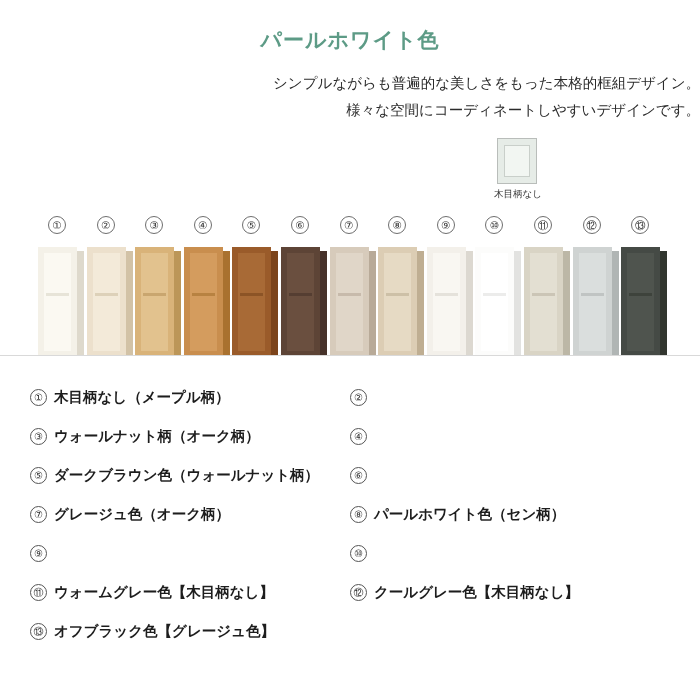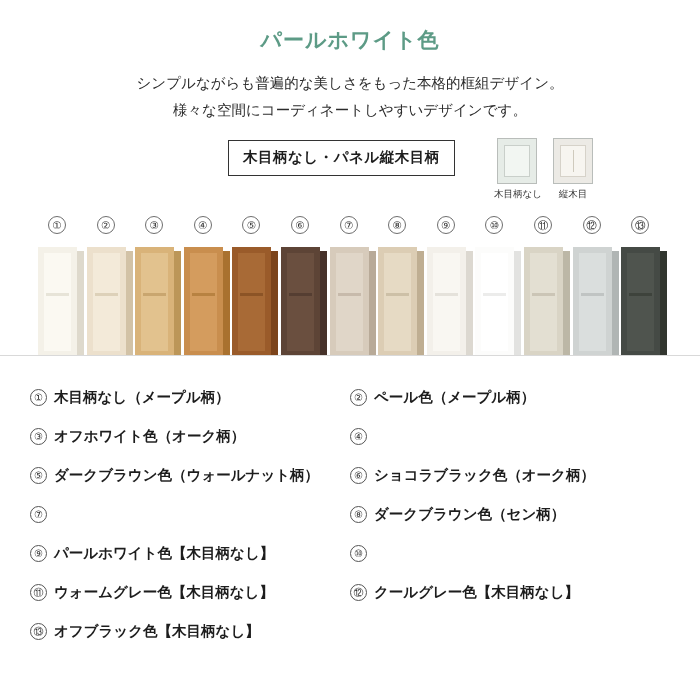--- a/index.html
+++ b/index.html
@@ -23,20 +23,21 @@
     font-weight: bold;
     color: #5d9b86;
     letter-spacing: 1px;
     margin: 0 0 16px 0;
   }
   .lead {
     font-size: 14.5px;
     color: #2b2b2b;
     line-height: 1.85;
     margin: 0;
+    text-align: right;
   }
 
   
   .labelrow {
     position: relative;
     height: 76px;
     margin-top: 14px;
   }
   .pattern-box {
     position: absolute;
@@ -185,33 +186,26 @@
 
 <div class="header">
   <h1 class="title">パールホワイト色</h1>
   <p class="lead">
     <span>シンプルながらも普遍的な美しさをもった本格的框組デザイン。</span><br>
     <span>様々な空間にコーディネートしやすいデザインです。</span>
   </p>
 </div>
 
 <div class="labelrow">
-  <div class="pattern-box">木目柄なし・パネル縦木目柄</div>
   <div class="thumbs">
     <div class="thumb">
       <div class="sw">
           <div class="inner"></div>
         </div>
       <div class="cap">木目柄なし</div>
-    </div>
-    <div class="thumb grain">
-      <div class="sw">
-          <div class="inner"></div>
-        </div>
-      <div class="cap">縦木目</div>
     </div>
   </div>
 </div>
 
 <div class="numbers" id="numbers-row">
     <div class="num" style="left: 48px;">①</div>
     <div class="num" style="left: 96.6px;">②</div>
     <div class="num" style="left: 145.2px;">③</div>
     <div class="num" style="left: 193.8px;">④</div>
     <div class="num" style="left: 242.4px;">⑤</div>
@@ -306,57 +300,55 @@
   </div>
 
 <div class="legend">
   <div class="legend-grid" id="legend-grid">
       <div class="litem">
         <span class="lnum">①</span>
         <span>木目柄なし（メープル柄）</span>
       </div>
       <div class="litem">
         <span class="lnum">②</span>
-        <span>ペール色（メープル柄）</span>
       </div>
       <div class="litem">
         <span class="lnum">③</span>
-        <span>オフホワイト色（オーク柄）</span>
+        <span>ウォールナット柄（オーク柄）</span>
       </div>
       <div class="litem">
         <span class="lnum">④</span>
       </div>
       <div class="litem">
         <span class="lnum">⑤</span>
         <span>ダークブラウン色（ウォールナット柄）</span>
       </div>
       <div class="litem">
         <span class="lnum">⑥</span>
-        <span>ショコラブラック色（オーク柄）</span>
       </div>
       <div class="litem">
         <span class="lnum">⑦</span>
+        <span>グレージュ色（オーク柄）</span>
       </div>
       <div class="litem">
         <span class="lnum">⑧</span>
-        <span>ダークブラウン色（セン柄）</span>
+        <span>パールホワイト色（セン柄）</span>
       </div>
       <div class="litem">
         <span class="lnum">⑨</span>
-        <span>パールホワイト色【木目柄なし】</span>
       </div>
       <div class="litem">
         <span class="lnum">⑩</span>
       </div>
       <div class="litem">
         <span class="lnum">⑪</span>
         <span>ウォームグレー色【木目柄なし】</span>
       </div>
       <div class="litem">
         <span class="lnum">⑫</span>
         <span>クールグレー色【木目柄なし】</span>
       </div>
       <div class="litem">
         <span class="lnum">⑬</span>
-        <span>オフブラック色【木目柄なし】</span>
+        <span>オフブラック色【グレージュ色】</span>
       </div>
     </div>
 </div>
 
 </body></html>

